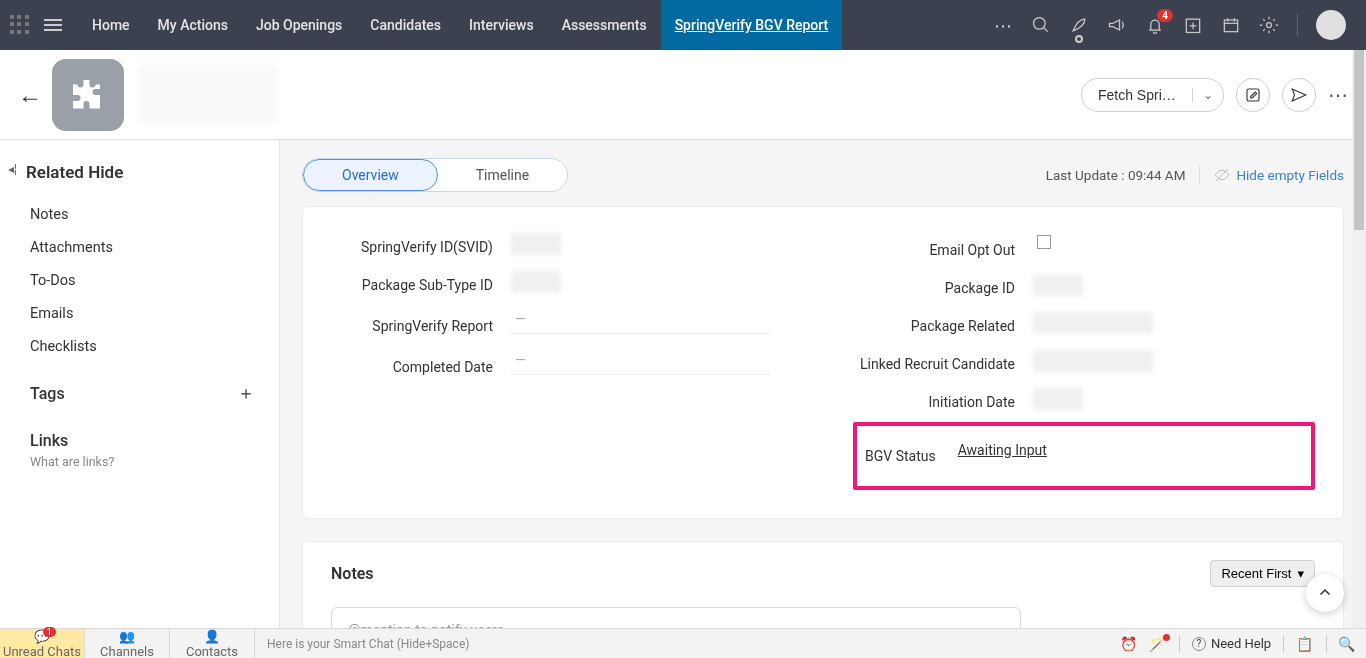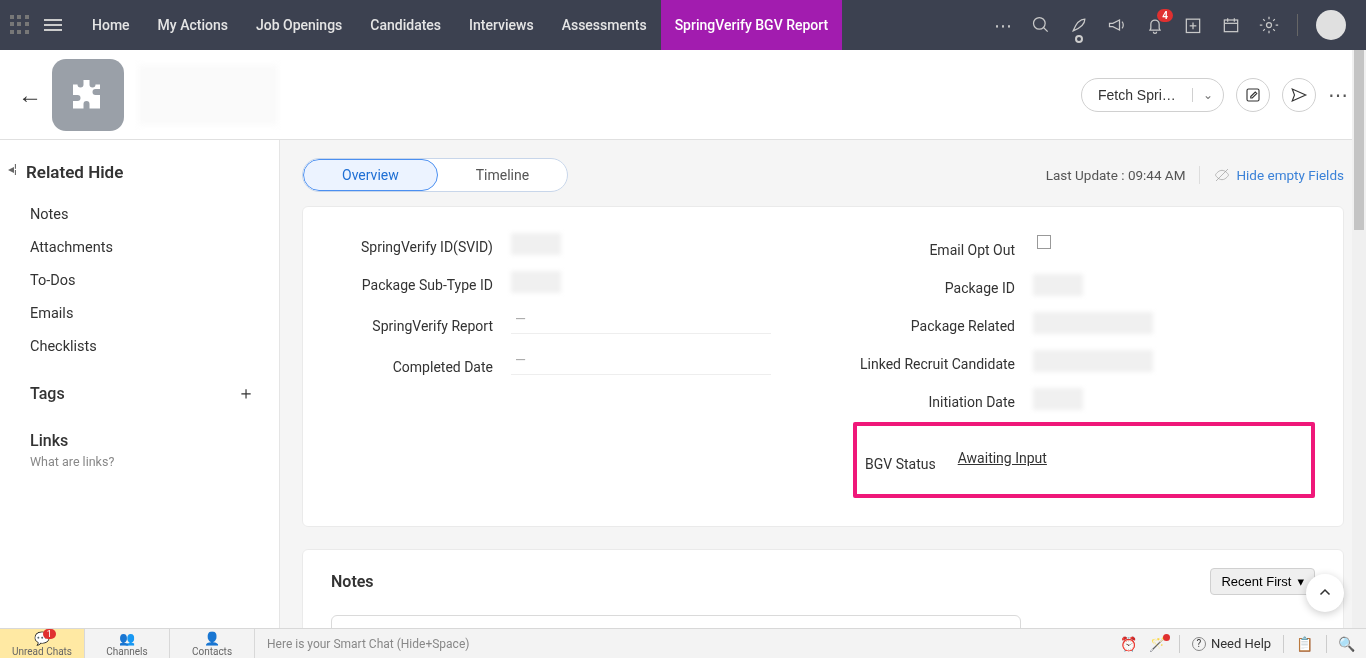--- a/index.html
+++ b/index.html
@@ -36,22 +36,23 @@
     padding: 0 14px;
     height: 100%;
     display: flex;
     align-items: center;
     color: #e5e5e5;
     font-size: 14px;
     font-weight: 500;
     cursor: pointer;
   }
   .nav-item.active {
-    background: #a21caf;
+    background: #0369a1;
     color: #fff;
+    text-decoration: underline;
   }
   .nav-spacer { flex:1; }
   .nav-icons { display:flex; align-items:center; gap: 18px; padding-right: 10px; }
   .nav-icon { color:#ccc; cursor:pointer; position:relative; display:flex; align-items:center; justify-content:center; width:20px; height:20px; }
   .nav-icon svg { width:20px; height:20px; stroke:#c9c9c9; fill:none; stroke-width:1.5; }
   .nav-sep { width:1px; height:22px; background:#666; }
   .badge {
     position:absolute; top:-6px; right:-8px;
     background:#e03030; color:#fff; border-radius:8px;
     font-size:10px; padding:1px 5px; font-weight:600;
@@ -234,21 +235,21 @@
     max-width:50px;
   }
   .field-value.redact.wide { width:120px; max-width:120px; }
   .field-value.dash { color:#aaa; }
   .checkbox {
     width:14px; height:14px; border:1px solid #999; display:inline-block;
   }
   .bgv-highlight {
     border:4px solid #ef1879;
     border-radius:2px;
-    padding: 18px 8px 18px 8px;
+    padding: 10px 8px 18px 8px;
     margin-top:4px;
   }
   .bgv-highlight .field-row { padding:4px 0; }
   .bgv-highlight .field-value { border:none;text-decoration:underline; }
 
   .notes-header { display:flex; align-items:center; justify-content:space-between; }
   .notes-title { font-size:16px; font-weight:600; }
   .recent-btn {
     border:1px solid #d0d0d0; border-radius:4px;
     padding:5px 10px; font-size:13px; cursor:pointer;
@@ -288,21 +289,21 @@
   }
   .bb-tab {
     width:85px; height:100%;
     display:flex; flex-direction:column; align-items:center; justify-content:center;
     border-right:1px solid #d8d8d8;
     cursor:pointer;
     position:relative;
   }
   .bb-tab.active { background:#ffe9a3; }
   .bb-tab .ic { font-size:13px; color:#888; position:relative; }
-  .bb-tab .lbl { font-size:10px; }
+  .bb-tab .lbl { font-size:13px; }
   .bb-badge {
     position:absolute; top:-2px; left:55%;
     background:#e03030; color:#fff; border-radius:7px;
     font-size:9px; padding:0 4px;
   }
   .smart-chat {
     flex:1;
     padding:0 12px;
     font-size:12px;
     color:#888;

